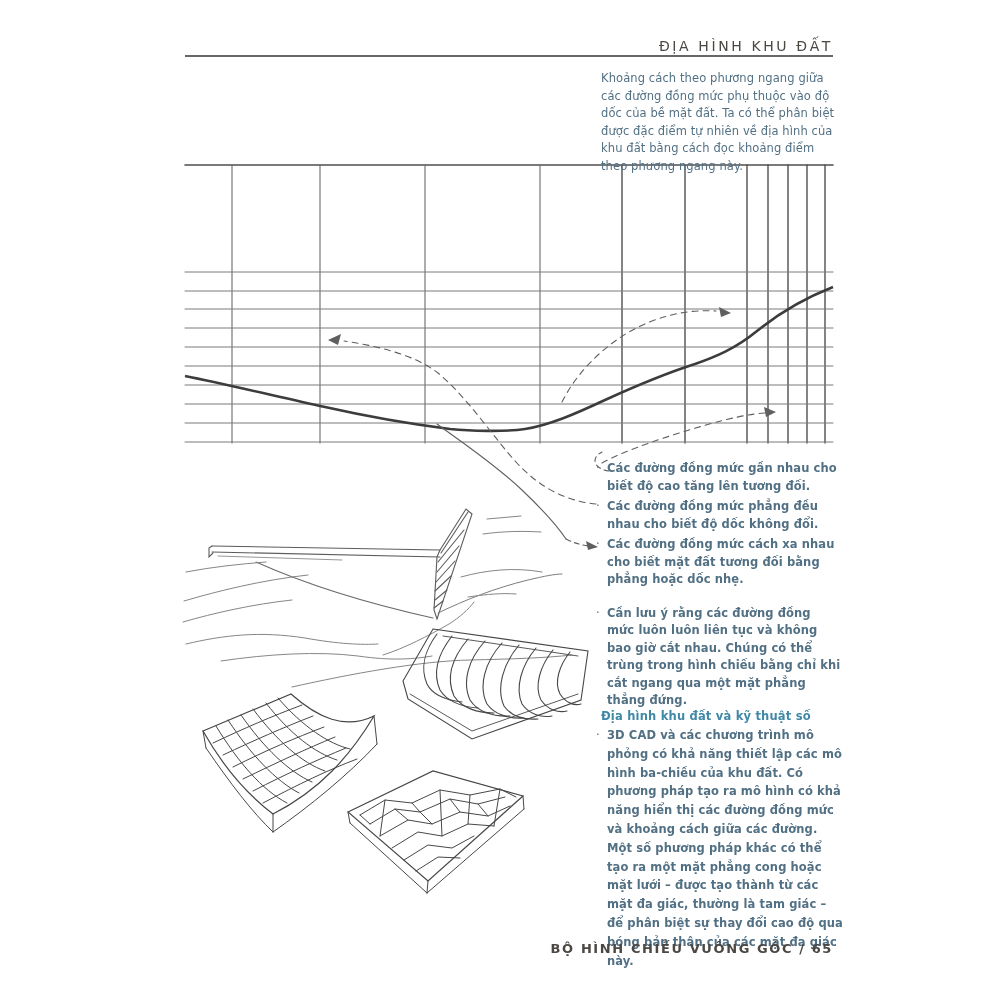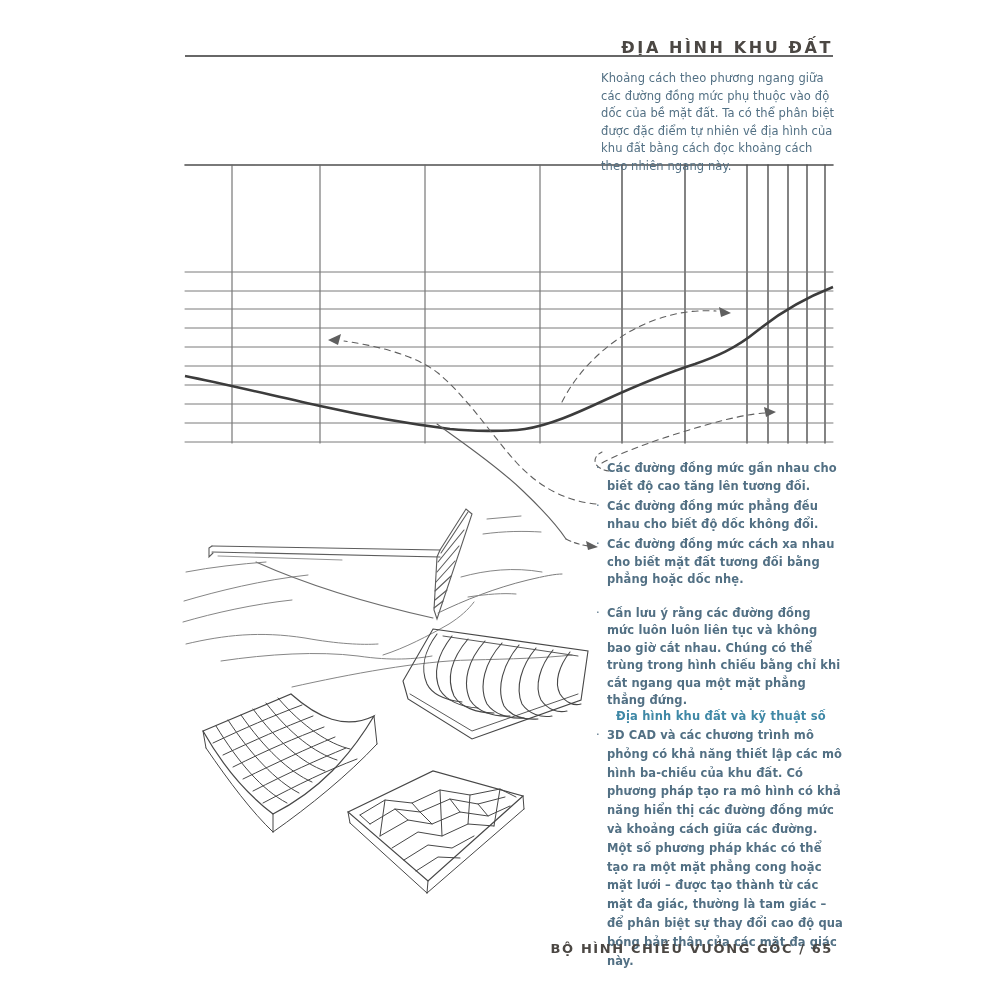--- a/index.html
+++ b/index.html
@@ -2,35 +2,35 @@
 <html><head>
 <meta charset="utf-8">
 <style>
   html,body{margin:0;padding:0;background:#ffffff;}
   .page{
     position:relative;width:1000px;height:1000px;background:#ffffff;overflow:hidden;
     font-family:"DejaVu Sans",sans-serif;
   }
   .hdr-title{
     position:absolute;top:38px;right:167px;
-    font-size:16px;font-weight:bold;letter-spacing:2.6px;color:#4b4743;
+    font-size:14px;font-weight:normal;letter-spacing:2.6px;color:#4b4743;
   }
   .hdr-rule{
     position:absolute;left:185px;top:55px;width:648px;height:2px;background:#676767;
   }
   .hand{color:#527084;font-size:11.5px;line-height:17.5px;letter-spacing:0.1px;}
   .intro{position:absolute;left:601px;top:70px;width:240px;}
   .obs-list{position:absolute;left:596px;top:460px;width:246px;}
   .obs{display:flex;margin:0 0 3px 0;}
   .obs.gap{margin-top:16px;}
   .obs .mk{width:11px;flex:0 0 11px;color:#527084;}
   .obs .tx{flex:1;font-weight:bold;}
   .sec-head{
     position:absolute;left:601px;top:709px;width:240px;
-    font-size:11.5px;font-weight:bold;color:#3f88a6;letter-spacing:0.2px;text-align:center;
+    font-size:11.5px;font-weight:bold;color:#3f88a6;letter-spacing:0.2px;
   }
   .sec-list{position:absolute;left:596px;top:726px;width:248px;line-height:18.8px;}
   .ftr{
     position:absolute;top:941px;right:167px;
     font-size:13px;font-weight:bold;letter-spacing:1.6px;color:#4b4743;
   }
   svg.fig{position:absolute;left:0;top:0;}
 </style>
 </head>
 <body>
@@ -171,21 +171,21 @@
       <path d="M380,836 L408,820 L432,824 L460,812 L488,816 L510,806"></path>
       <path d="M392,848 L418,832 L442,836 L468,824 L494,826"></path>
       <path d="M404,860 L428,845 L452,848 L474,836"></path>
       <path d="M416,871 L438,857 L460,858"></path>
       <path d="M385,800 L380,836 M440,790 L442,836 M470,795 L468,824 M500,789 L494,826"></path>
       <path d="M395,809 L408,820 M420,812 L432,824 M450,799 L460,812 M478,804 L488,816"></path>
       <path d="M360,815 L370,824 M412,803 L420,812"></path>
     </g>
   </svg>
 
-  <div class="intro hand">Khoảng cách theo phương ngang giữa các đường đồng mức phụ thuộc vào độ dốc của bề mặt đất. Ta có thể phân biệt được đặc điểm tự nhiên về địa hình của khu đất bằng cách đọc khoảng cách theo nhiên ngang này.</div>
+  <div class="intro hand">Khoảng cách theo phương ngang giữa các đường đồng mức phụ thuộc vào độ dốc của bề mặt đất. Ta có thể phân biệt được đặc điểm tự nhiên về địa hình của khu đất bằng cách đọc khoảng điểm theo phương ngang này.</div>
 
   <div class="obs-list hand">
     <div class="obs">
       <span class="mk">·</span>
       <span class="tx">Các đường đồng mức gần nhau cho biết độ cao tăng lên tương đối.</span>
     </div>
     <div class="obs">
       <span class="mk">·</span>
       <span class="tx">Các đường đồng mức phẳng đều nhau cho biết độ dốc không đổi.</span>
     </div>

